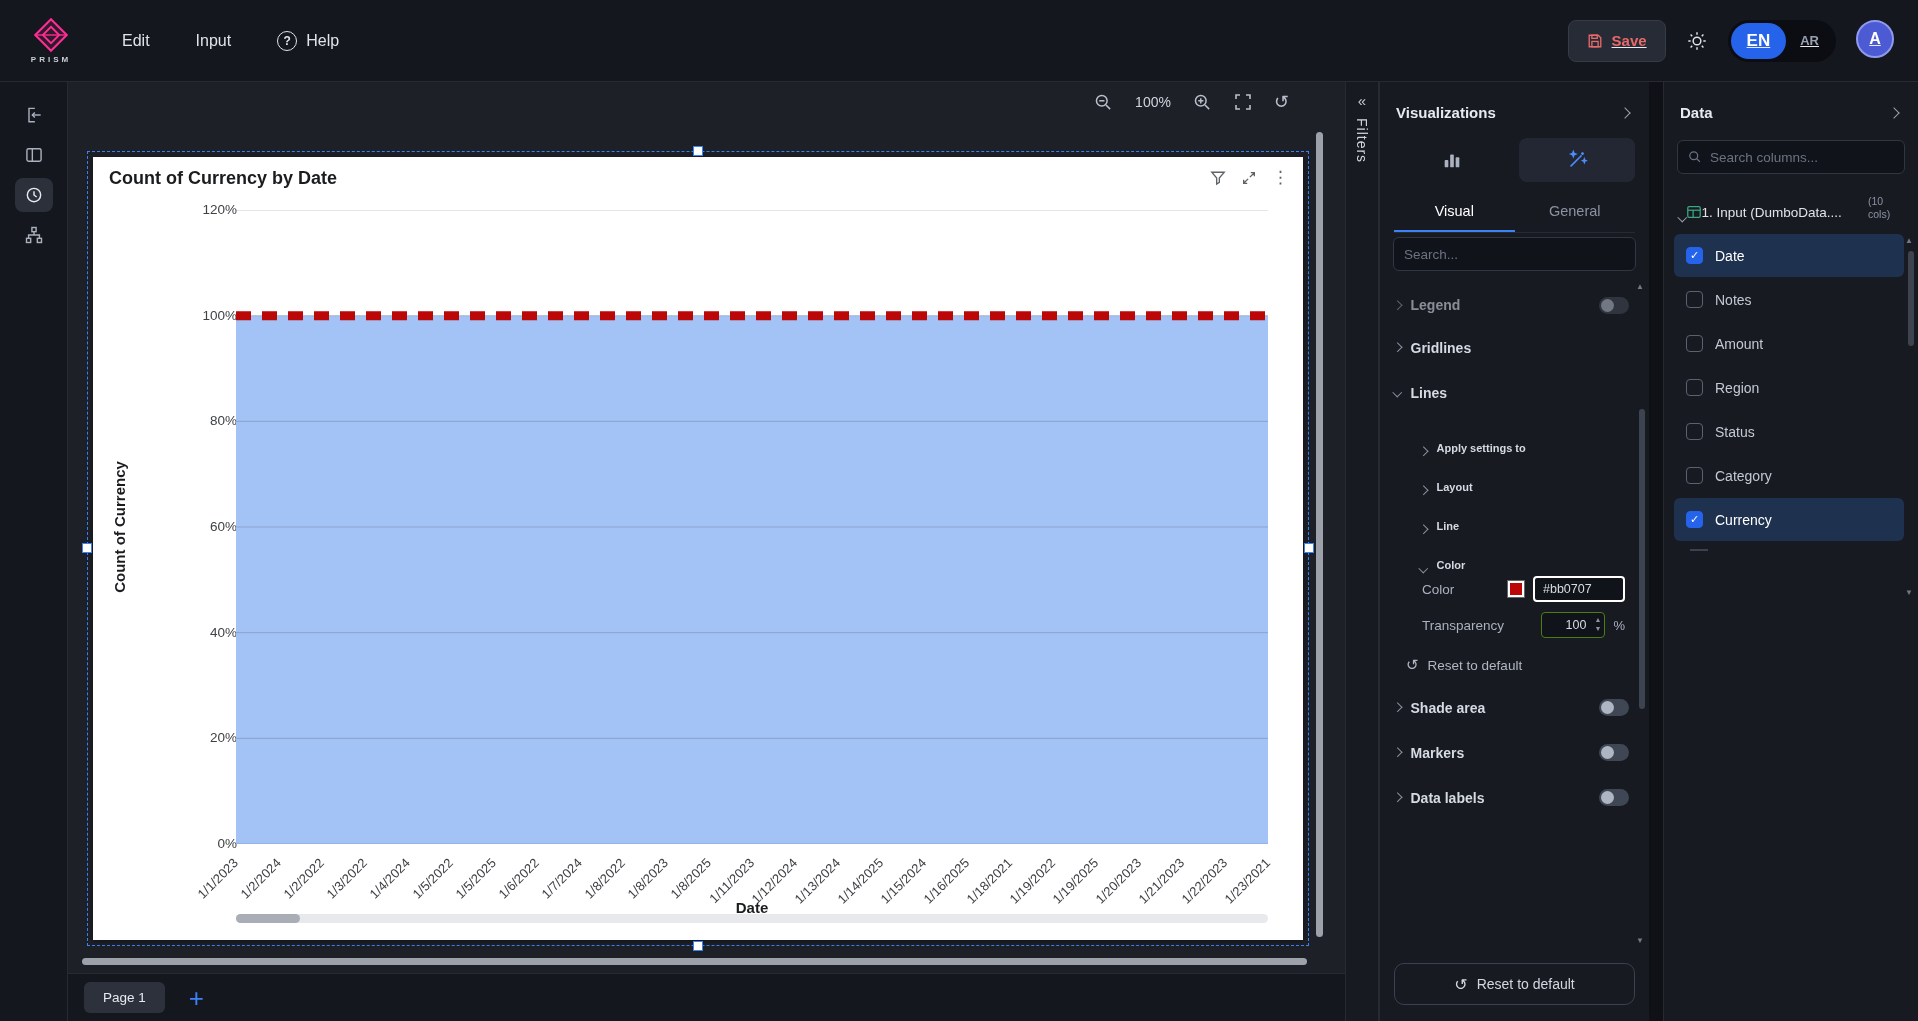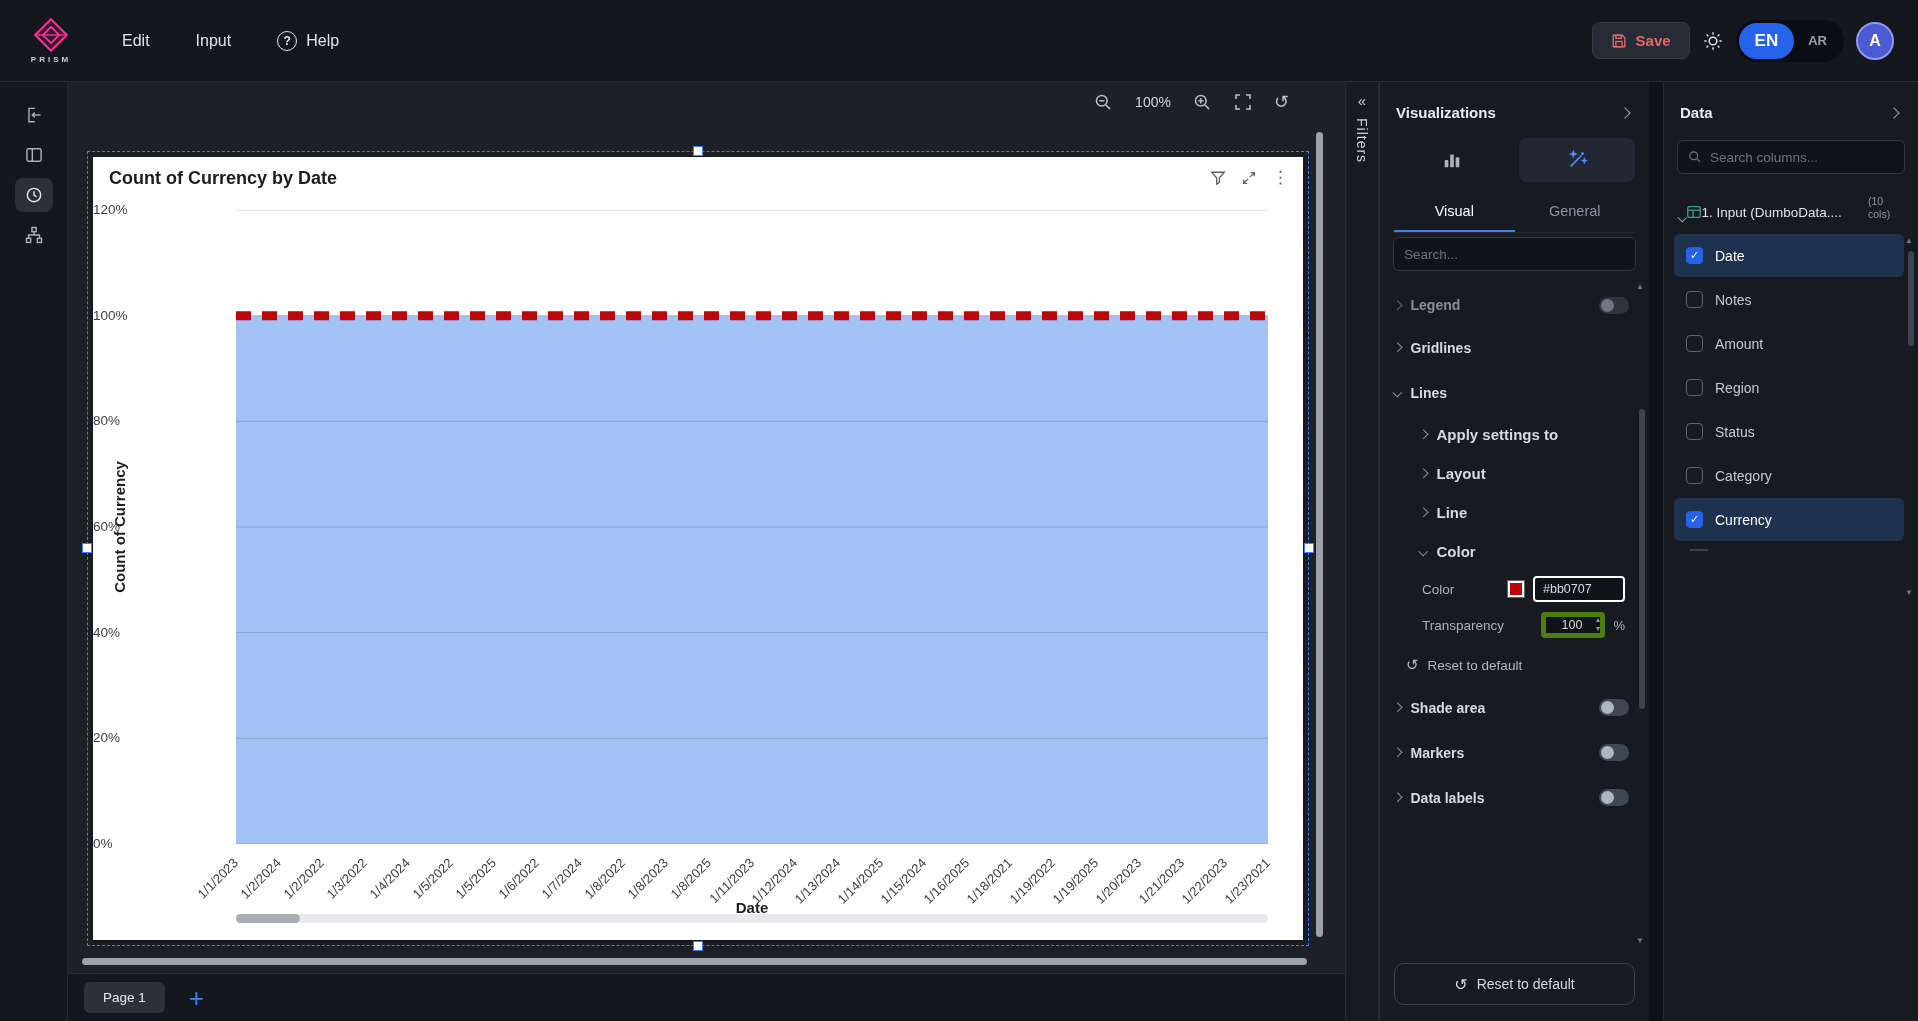--- a/index.html
+++ b/index.html
@@ -8,21 +8,21 @@
 
   
   .topbar{height:82px;background:#14171d;border-bottom:1px solid #262a33;
     display:flex;align-items:center;padding:0 24px;}
   .logo{display:flex;flex-direction:column;align-items:center;gap:2px;width:54px;}
   .logo-label{font-size:8px;letter-spacing:3px;color:#c9ced8;font-weight:700;}
   .menu{display:flex;align-items:center;gap:46px;margin-left:44px;}
   .menu-item{color:#dfe3ea;font-size:16px;display:flex;align-items:center;gap:9px;cursor:default;}
   .help-badge{width:20px;height:20px;border:1.6px solid #dfe3ea;border-radius:50%;
     display:flex;align-items:center;justify-content:center;font-size:12px;font-weight:700;color:#dfe3ea;}
-  .tb-right{margin-left:auto;display:flex;align-items:center;gap:12px;}
+  .tb-right{margin-left:auto;display:flex;gap:20px;text-decoration:underline;}
   .save-btn{display:flex;align-items:center;gap:9px;background:#262b35;border:1px solid #353b47;
     border-radius:8px;padding:9px 18px;color:#e66a6a;font-size:15px;font-weight:600;cursor:pointer;}
   .icon-btn{background:none;border:none;display:flex;align-items:center;cursor:pointer;}
   .lang{display:flex;align-items:center;background:#0b0d12;border-radius:999px;padding:3px;}
   .lang-en{background:#2563eb;color:#fff;font-weight:700;font-size:17px;padding:8px 16px;border-radius:999px;}
   .lang-ar{color:#98a0b0;font-weight:700;font-size:13px;padding:8px 14px;}
   .avatar{width:38px;height:38px;border-radius:50%;background:#4c5ad4;border:2px solid #8f99ee;
     color:#fff;font-weight:700;font-size:16px;display:flex;align-items:center;justify-content:center;}
 
   
@@ -51,21 +51,21 @@
     box-shadow:0 1px 6px rgba(0,0,0,.45);overflow:hidden;}
   .sel-border{position:absolute;left:19px;top:29px;width:1222px;height:795px;
     border:1.5px dashed #3b82f6;pointer-events:none;}
   .handle{position:absolute;width:10px;height:10px;background:#fff;border:1.5px solid #3b82f6;z-index:6;}
   .w-title{position:absolute;left:16px;top:11px;font-size:18px;font-weight:700;color:#1a1c1e;}
   .w-icons{position:absolute;right:14px;top:13px;display:flex;align-items:center;gap:15px;color:#5f6368;}
   .w-icons .dots{font-size:17px;line-height:16px;cursor:pointer;}
   .y-title{position:absolute;top:370px;left:26px;transform:translate(-50%,-50%) rotate(-90deg);
     white-space:nowrap;font-weight:700;font-size:15px;color:#1a1c1e;}
   #plot-svg{position:absolute;left:143px;top:53px;}
-  .ylabel{position:absolute;left:0;width:132px;text-align:left;font-size:13.5px;color:#3f4245;line-height:18px;}
+  .ylabel{position:absolute;left:12px;width:132px;text-align:right;font-size:13.5px;color:#3f4245;line-height:18px;}
   .xtick{position:absolute;width:0;height:0;}
   .xtick span{position:absolute;right:0;top:0;transform:rotate(-45deg);transform-origin:100% 50%;
     white-space:nowrap;font-size:13px;color:#3f4245;}
   .x-title{position:absolute;left:659px;top:742px;transform:translateX(-50%);
     font-weight:700;font-size:15px;color:#1a1c1e;}
   .inner-hscroll{position:absolute;left:143px;top:757px;width:1032px;height:9px;background:#e8e9ec;border-radius:5px;z-index:4;}
   .inner-thumb{position:absolute;left:0;top:0;width:64px;height:9px;background:#a9aeb6;border-radius:5px;}
 
   
   .filters-strip{width:34px;background:#171a21;border-left:1px solid #262a33;border-right:1px solid #262a33;
@@ -99,29 +99,29 @@
     border-radius:8px;cursor:pointer;color:#aab1bf;}
   .type-btn.active{background:#222733;color:#4c8dff;}
   .viz-tabs{display:flex;margin:10px 14px 0;border-bottom:1px solid #262a33;}
   .viz-tab{flex:1;text-align:center;padding:11px 0;font-size:14.5px;color:#8b93a3;cursor:pointer;}
   .viz-tab.active{color:#fff;border-bottom:2px solid #3b82f6;}
   .viz-scroll{flex:1;position:relative;overflow:hidden;padding:6px 20px 0 14px;}
   .vrow{height:45px;display:flex;align-items:center;gap:10px;font-size:14px;font-weight:600;
     color:#d5dae3;cursor:pointer;}
   .vrow .chev{color:#8b93a3;}
   .vrow.dim{opacity:.6;height:40px;}
-  .vrow.sub{padding-left:26px;height:39px;font-size:15px;}
+  .vrow.sub{padding-left:26px;height:39px;font-size:11px;align-items:flex-end;}
   .crow{display:flex;align-items:center;height:36px;padding:0 4px 0 28px;}
   .clabel{font-size:13.5px;color:#aab1bf;}
   .swatch{width:18px;height:18px;border:1px solid #666;box-shadow:inset 0 0 0 2px #fff;
     margin-left:auto;cursor:pointer;flex:none;}
   .hex-input{width:92px;height:26px;margin-left:8px;background:#10131a;border:2px solid #ffffff;
     border-radius:4px;color:#d7dbe2;font-size:12.5px;padding:0 8px;outline:none;}
   .num-wrap{position:relative;margin-left:auto;}
-  .num-input{width:64px;height:26px;background:#10131a;border:5px solid #4d7c0f;border-radius:4px;
+  .num-input{width:64px;height:26px;background:#10131a;border:1px solid #4d7c0f;border-radius:4px;
     color:#d7dbe2;font-size:12.5px;text-align:right;padding:0 18px 0 6px;outline:none;}
   .steppers{position:absolute;right:4px;top:4px;display:flex;flex-direction:column;gap:1px;}
   .steppers span{font-size:7px;line-height:8px;color:#8b93a3;cursor:pointer;}
   .unit{font-size:13px;color:#aab1bf;margin-left:8px;}
   .reset-link{display:flex;align-items:center;gap:9px;color:#b0b7c3;font-size:13.5px;
     padding:13px 0 11px 12px;cursor:pointer;}
   .reset-btn{margin:12px 14px 16px;height:42px;border:1.5px solid #3a4150;border-radius:10px;
     background:none;color:#d3d8e0;font-size:14px;display:flex;align-items:center;justify-content:center;
     gap:9px;cursor:pointer;font-family:inherit;}
 

